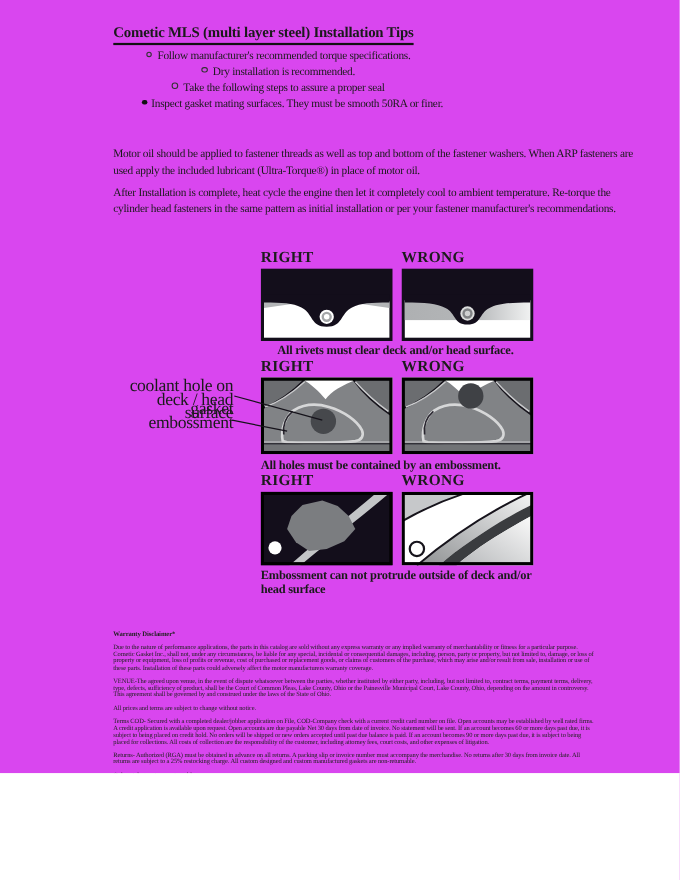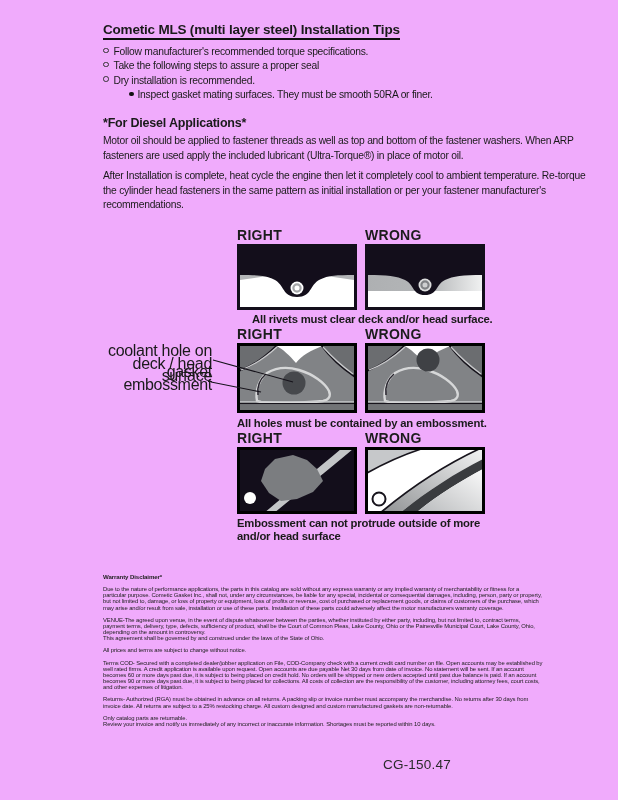--- a/index.html
+++ b/index.html
@@ -1,22 +1,22 @@
 <!DOCTYPE html>
 <html><head>
 <meta charset="utf-8">
 <style>
   html,body{margin:0;padding:0;background:#fff;}
-  .page{position:relative;width:618px;height:800px;background:#f0abfc;overflow:hidden;
-        font-family:Liberation Sans, sans-serif;color:#1a1a1a;}
+  .page{position:relative;width:618px;height:703px;background:#d946ef;overflow:hidden;
+        font-family:Liberation Serif, serif;color:#1a1a1a;}
   .abs{position:absolute;}
   .title{left:103px;top:22px;font-size:13.5px;font-weight:bold;letter-spacing:-0.2px;
          border-bottom:2px solid #111;padding-bottom:1px;white-space:nowrap;}
   .bullets{left:103px;top:45px;font-size:10.3px;letter-spacing:-0.25px;line-height:14.4px;white-space:nowrap;}
-  .b{display:block;}
+  .b{display:block;text-align:center;}
   .b.l2{margin-left:26px;}
   .ring{display:inline-block;width:3.5px;height:3.5px;border:1px solid #333;border-radius:50%;
         margin-right:5px;vertical-align:2px;}
   .dot{display:inline-block;width:4.5px;height:4.5px;background:#111;border-radius:50%;
         margin-right:4px;vertical-align:2px;}
   .diesel-head{left:103px;top:116px;font-size:12.5px;font-weight:bold;letter-spacing:-0.2px;}
   .para{width:486px;font-size:10.3px;letter-spacing:-0.25px;line-height:14.6px;margin:0;}
   .p1{left:103px;top:134px;}
   .p2{left:103px;top:169px;}
   .p3{left:103px;top:218px;white-space:nowrap;}
@@ -38,26 +38,25 @@
 </style>
 </head>
 <body>
 
 <div class="page">
 
   <div class="abs title">Cometic MLS (multi layer steel) Installation Tips</div>
 
   <div class="abs bullets">
     <span class="b l1"><span class="ring"></span><span>Follow manufacturer's recommended torque specifications.</span></span>
+    <span class="b l1"><span class="ring"></span><span>Dry installation is recommended.</span></span>
     <span class="b l1"><span class="ring"></span><span>Take the following steps to assure a proper seal</span></span>
-    <span class="b l1"><span class="ring"></span><span>Dry installation is recommended.</span></span>
     <span class="b l2"><span class="dot"></span><span>Inspect gasket mating surfaces.  They must be smooth 50RA or finer.</span></span>
   </div>
 
-  <div class="abs diesel-head">*For Diesel Applications*</div>
   <p class="abs para p2">After Installation is complete, heat cycle the engine then let it completely cool to ambient temperature. Re-torque the cylinder head fasteners in the same pattern as initial installation or per your fastener manufacturer's recommendations.</p>
   <p class="abs para p1">Motor oil should be applied to fastener threads as well as top and bottom of the fastener washers. When ARP fasteners are used apply the included lubricant (Ultra-Torque®) in place of motor oil.</p>
 
   <div class="abs lbl colL r1l">RIGHT</div>
   <div class="abs lbl colR r1l">WRONG</div>
 
   <svg class="abs colL box1" width="120" height="66" viewBox="0 0 120 66">
     <rect width="120" height="66" fill="#130e1b"></rect>
     <rect x="3" y="30" width="114" height="33" fill="#ffffff"></rect>
     <polygon points="3,30 44,30 3,36" fill="#b3b5b7"></polygon>
@@ -159,21 +158,21 @@
     <path d="M2,2 H56 C38,8 18,17 2,26 Z" fill="#c6c8ca"></path>
     <path d="M56,2 C38,8 18,17 2,26" stroke="#17141c" stroke-width="1.8" fill="none"></path>
     <path d="M14,67 C46,40 80,18 114,2 L118,2 V12 C90,26 56,48 34,67 Z" fill="url(#g3a)"></path>
     <path d="M14,67 C46,40 80,18 114,2" stroke="#17141c" stroke-width="1.8" fill="none"></path>
     <path d="M34,67 C56,48 90,26 118,12 V22 C96,34 66,52 50,67 Z" fill="#3a3c3f"></path>
     <path d="M50,67 C66,52 96,34 118,22 V67 Z" fill="url(#g3b)"></path>
     <circle cx="14" cy="52" r="6.5" fill="#ffffff" stroke="#17141c" stroke-width="2"></circle>
     <rect x="1.5" y="1.5" width="117" height="64" fill="none" stroke="#000000" stroke-width="3"></rect>
   </svg>
 
-  <div class="abs cap cap3">Embossment can not protrude outside of more and/or head surface</div>
+  <div class="abs cap cap3">Embossment can not protrude outside of deck and/or head surface</div>
 
   <div class="abs legal">
     <p class="legal-head">Warranty Disclaimer*</p>
     <p>Due to the nature of performance applications, the parts in this catalog are sold without any express warranty or any implied warranty of merchantability or fitness for a particular purpose.  Cometic Gasket Inc., shall not, under any circumstances, be liable for any special, incidental or consequential damages, including, person, party or property, but not limited to, damage, or loss of property or equipment, loss of profits or revenue, cost of purchased or replacement goods, or claims of customers of the purchase, which may arise and/or result from sale, installation or use of these parts.  Installation of these parts could adversely affect the motor manufacturers warranty coverage.</p>
     <p>VENUE-The agreed upon venue, in the event of dispute whatsoever between the parties, whether instituted by either party, including, but not limited to, contract terms, payment terms, delivery, type, defects, sufficiency of product, shall be the Court of Common Pleas, Lake County, Ohio or the Painesville Municipal Court, Lake County, Ohio, depending on the amount in controversy.
 This agreement shall be governed by and construed under the laws of the State of Ohio.</p>
     <p>All prices and terms are subject to change without notice.</p>
     <p>Terms COD- Secured with a completed dealer/jobber application on File, COD-Company check with a current credit card number on file.  Open accounts may be established by well rated firms.  A credit application is available upon request.  Open accounts are due payable Net 30 days from date of invoice.  No statement will be sent.  If an account becomes 60 or more days past due, it is subject to being placed on credit hold.  No orders will be shipped or new orders accepted until past due balance is paid.  If an account becomes 90 or more days past due, it is subject to being placed for collections.  All costs of collection are the responsibility of the customer, including attorney fees, court costs, and other expenses of litigation.</p>
     <p>Returns- Authorized (RGA) must be obtained in advance on all returns.  A packing slip or invoice number must accompany the merchandise.  No returns after 30 days from invoice date.  All returns are subject to a 25% restocking charge.  All custom designed and custom manufactured gaskets are non-returnable.</p>
     <p>Only catalog parts are returnable.

